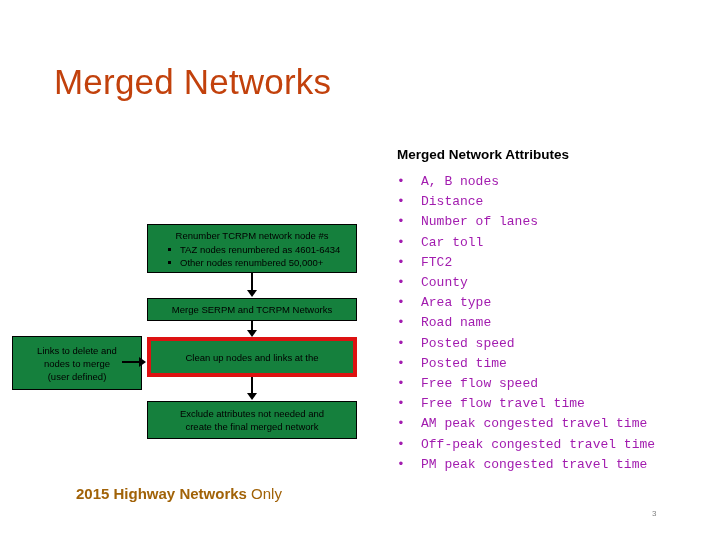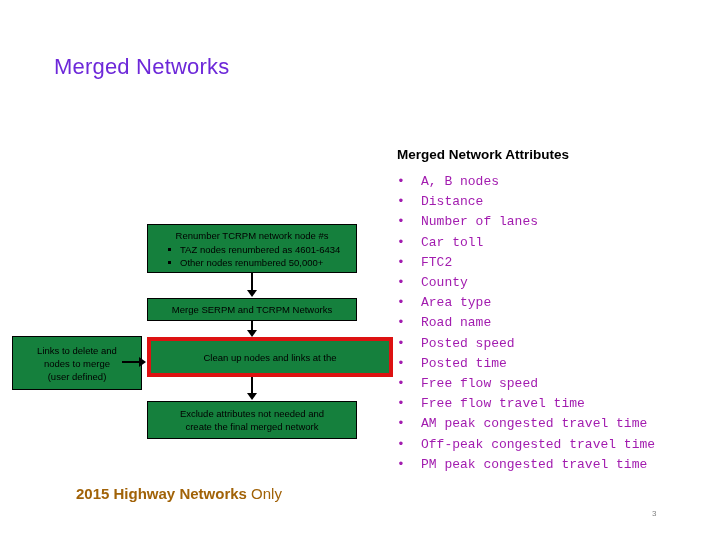--- a/index.html
+++ b/index.html
@@ -17,25 +17,25 @@
   }
   .slide {
     position: absolute;
     inset: 0;
   }
 
   
   .slide-title {
     position: absolute;
     left: 54px;
-    top: 54px;
-    font-size: 22px;
+    top: 62px;
+    font-size: 35px;
     font-weight: 400;
     letter-spacing: 0.2px;
-    color: #6d28d9;
+    color: #c2410c;
     white-space: nowrap;
   }
 
   
   .col-heading {
     position: absolute;
     font-size: 13.5px;
     font-weight: bold;
     color: #000;
     white-space: nowrap;
@@ -110,21 +110,21 @@
     left: 147px;
     top: 298px;
     width: 210px;
     height: 23px;
   }
 
   
   #box-cleanup {
     left: 147px;
     top: 337px;
-    width: 246px;
+    width: 210px;
     height: 40px;
   }
 
   
   #box-exclude {
     left: 147px;
     top: 401px;
     width: 210px;
     height: 38px;
   }

